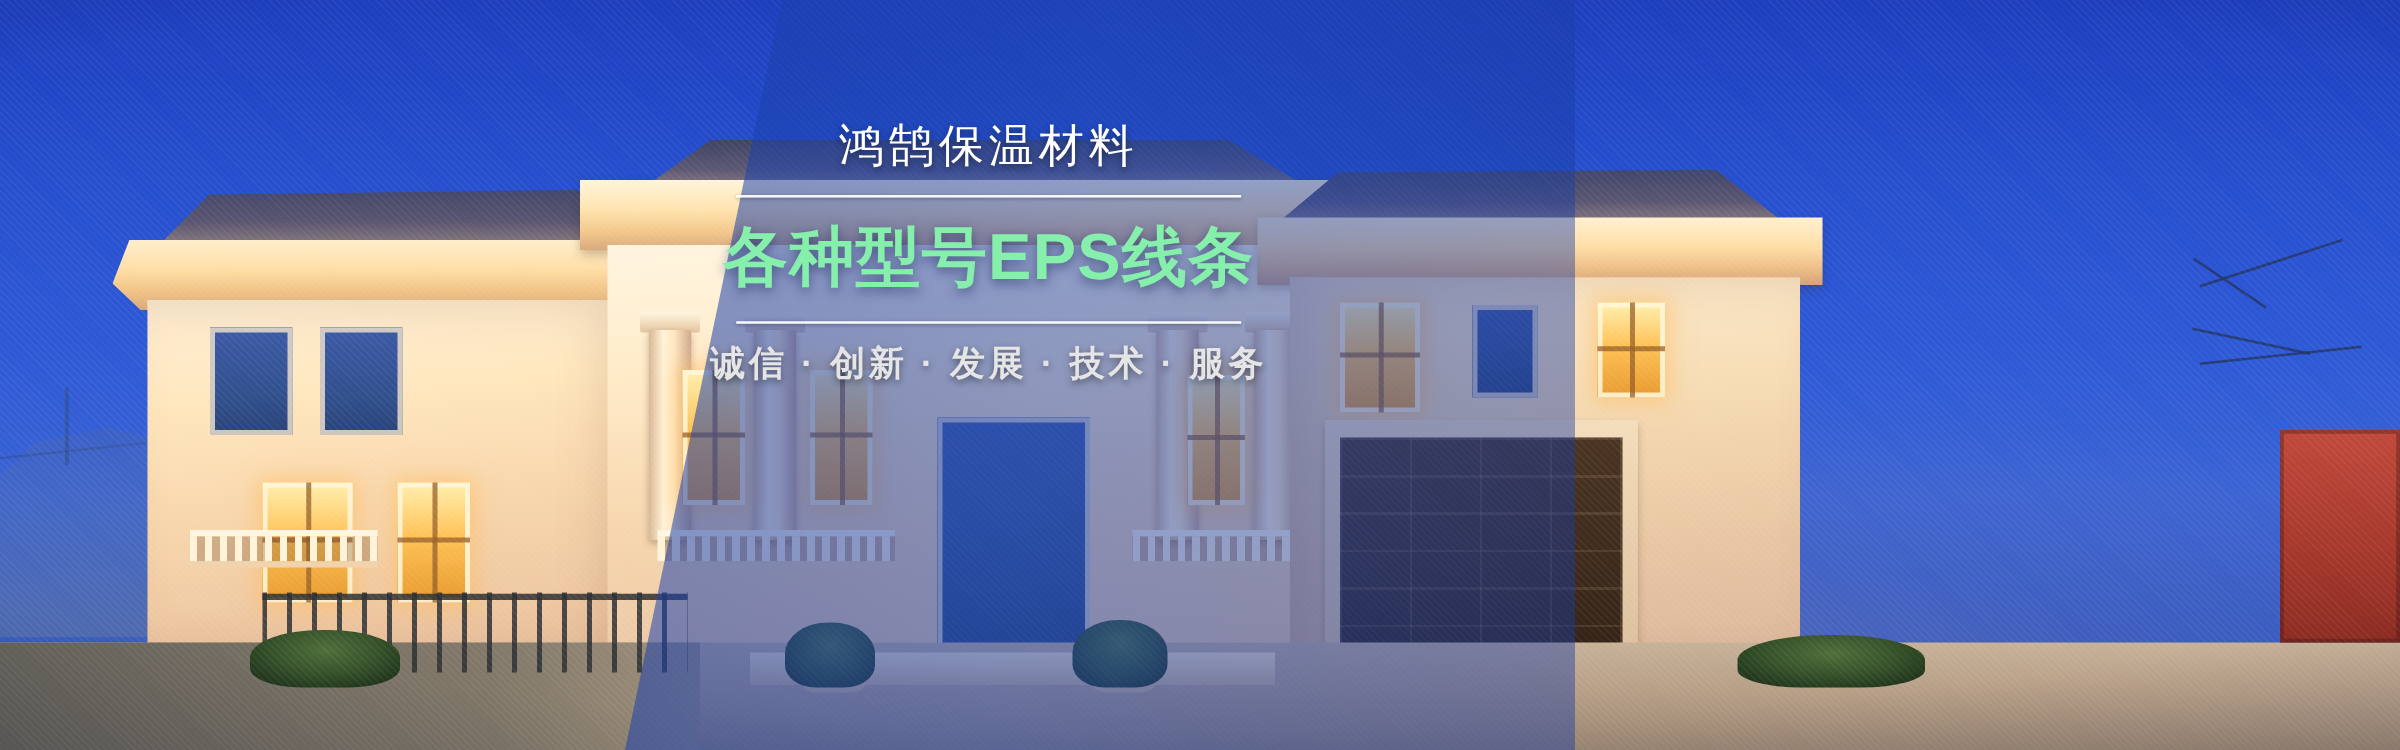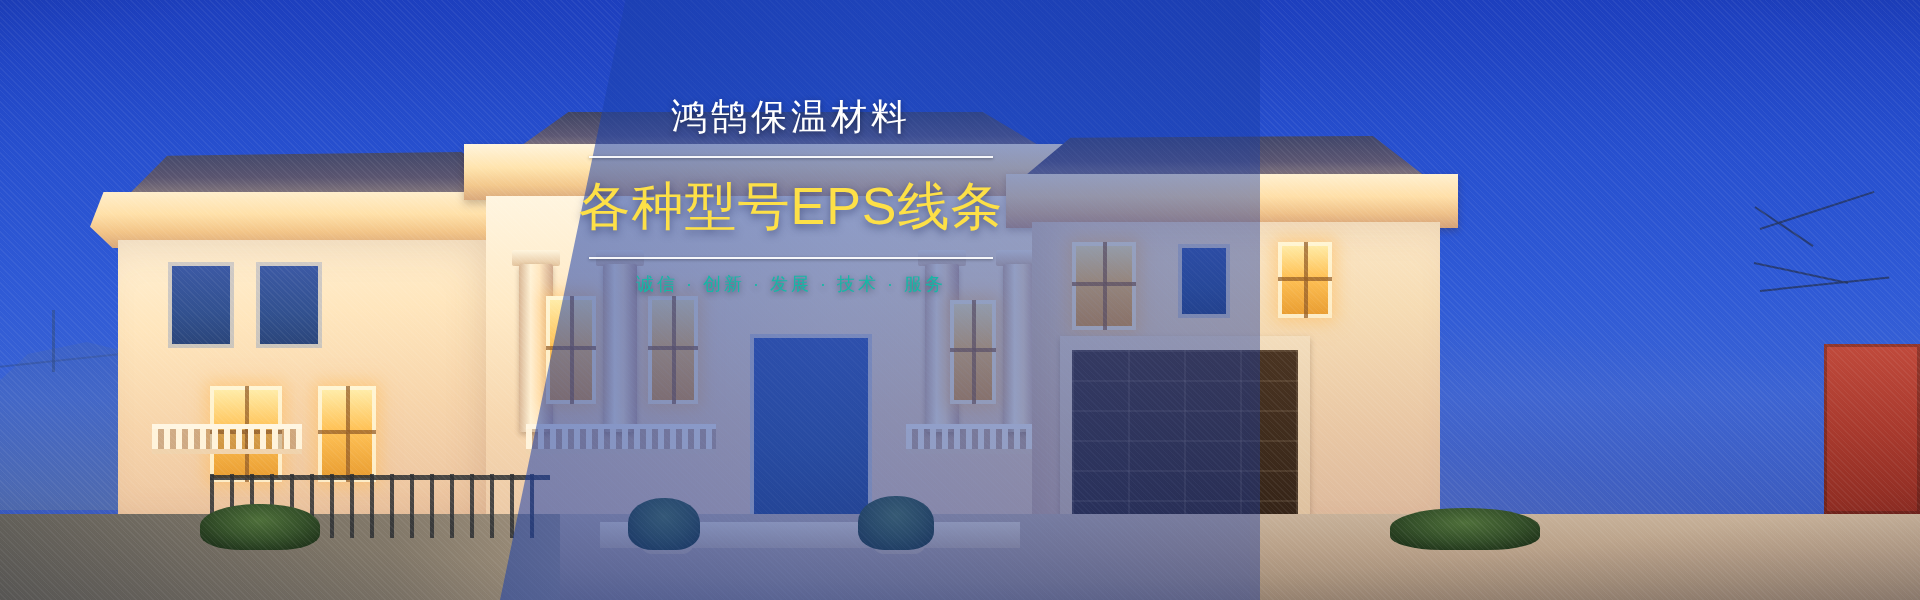--- a/index.html
+++ b/index.html
@@ -239,34 +239,34 @@
     color:#ffffff; letter-spacing:4px;
     text-shadow:0 2px 6px rgba(0,0,0,.45);
   }
   .rule {
     height:2px; margin:18px auto 0 auto; width:404px;
     background:rgba(255,255,255,.92);
     box-shadow:0 1px 3px rgba(0,0,0,.35);
   }
   .headline {
     margin-top:18px;
-    font-size:52px; line-height:1.17; font-weight:normal;
-    color:#fde047; letter-spacing:1px; white-space:nowrap;
+    font-size:52px; line-height:1.17; font-weight:bold;
+    color:#86efac; letter-spacing:1px; white-space:nowrap;
     text-shadow:0 3px 9px rgba(20,30,80,.55);
   }
   .headline .ln { display:block; }
   .rule2 {
     height:2px; margin:20px auto 0 auto; width:404px;
     background:rgba(255,255,255,.92);
     box-shadow:0 1px 3px rgba(0,0,0,.35);
   }
   .tagline {
     margin-top:15px;
-    font-size:18px; line-height:1.2; font-weight:400;
-    color:#14b8a6; letter-spacing:3px; white-space:nowrap;
+    font-size:28px; line-height:1.2; font-weight:700;
+    color:#e5e5e5; letter-spacing:3px; white-space:nowrap;
     text-shadow:0 2px 6px rgba(0,0,0,.45);
   }
 </style>
 </head>
 <body>
 
 <div class="banner">
 
   <div class="sky"></div>
 

